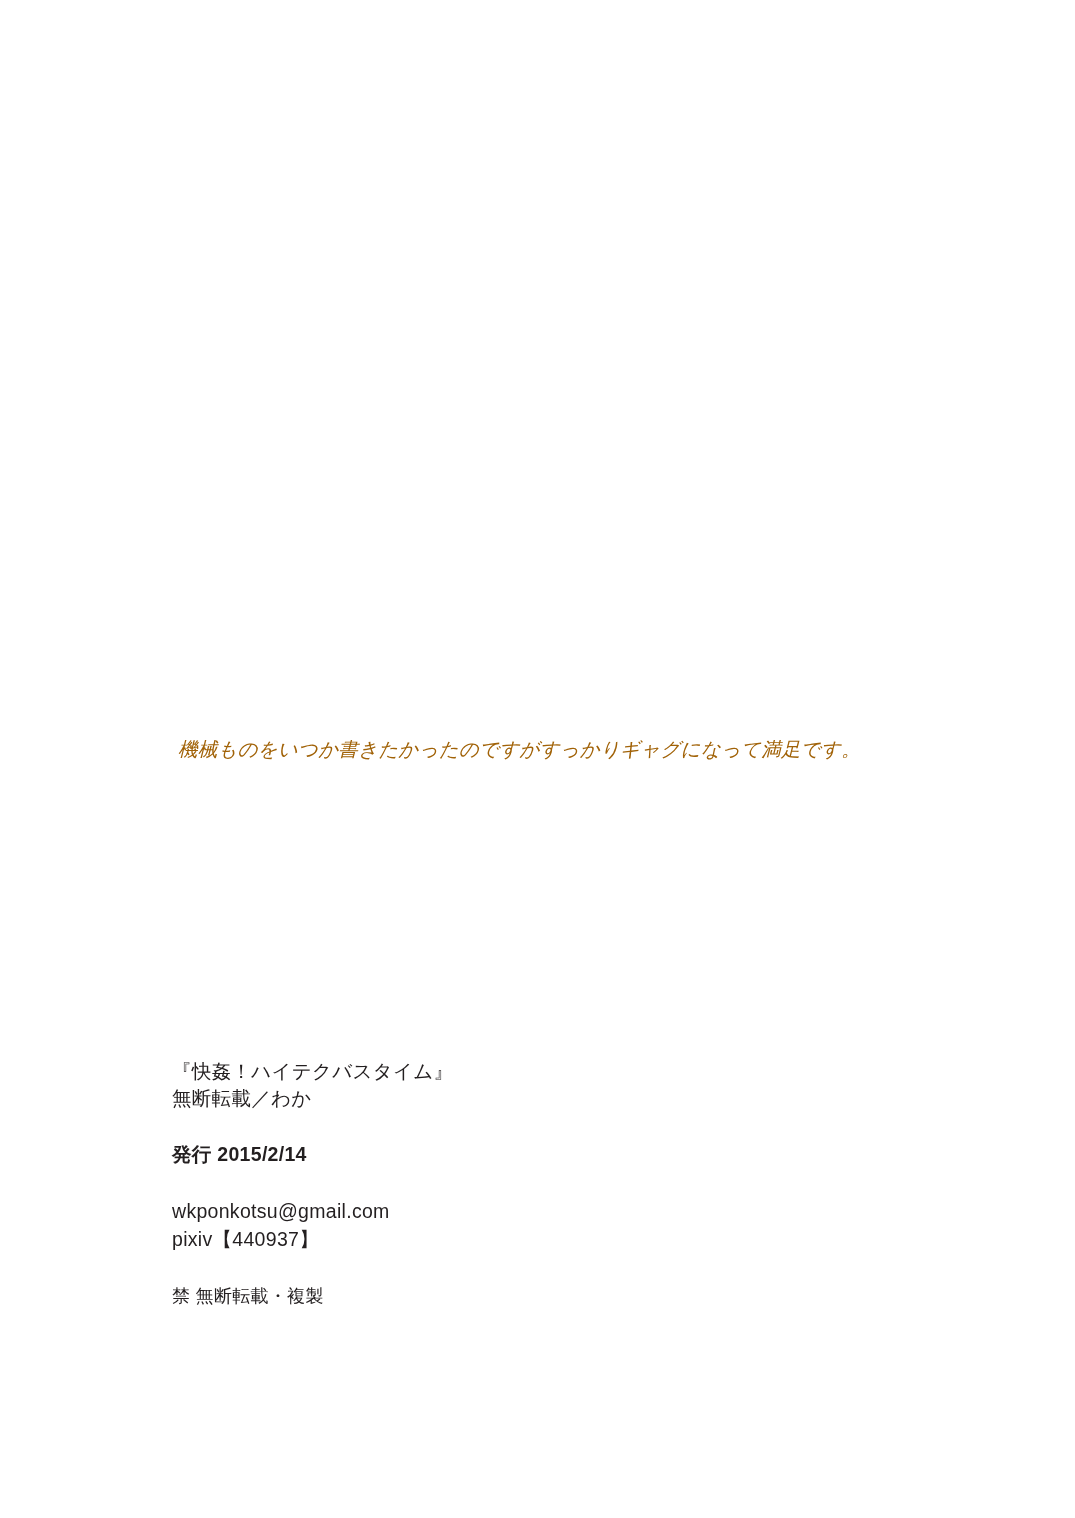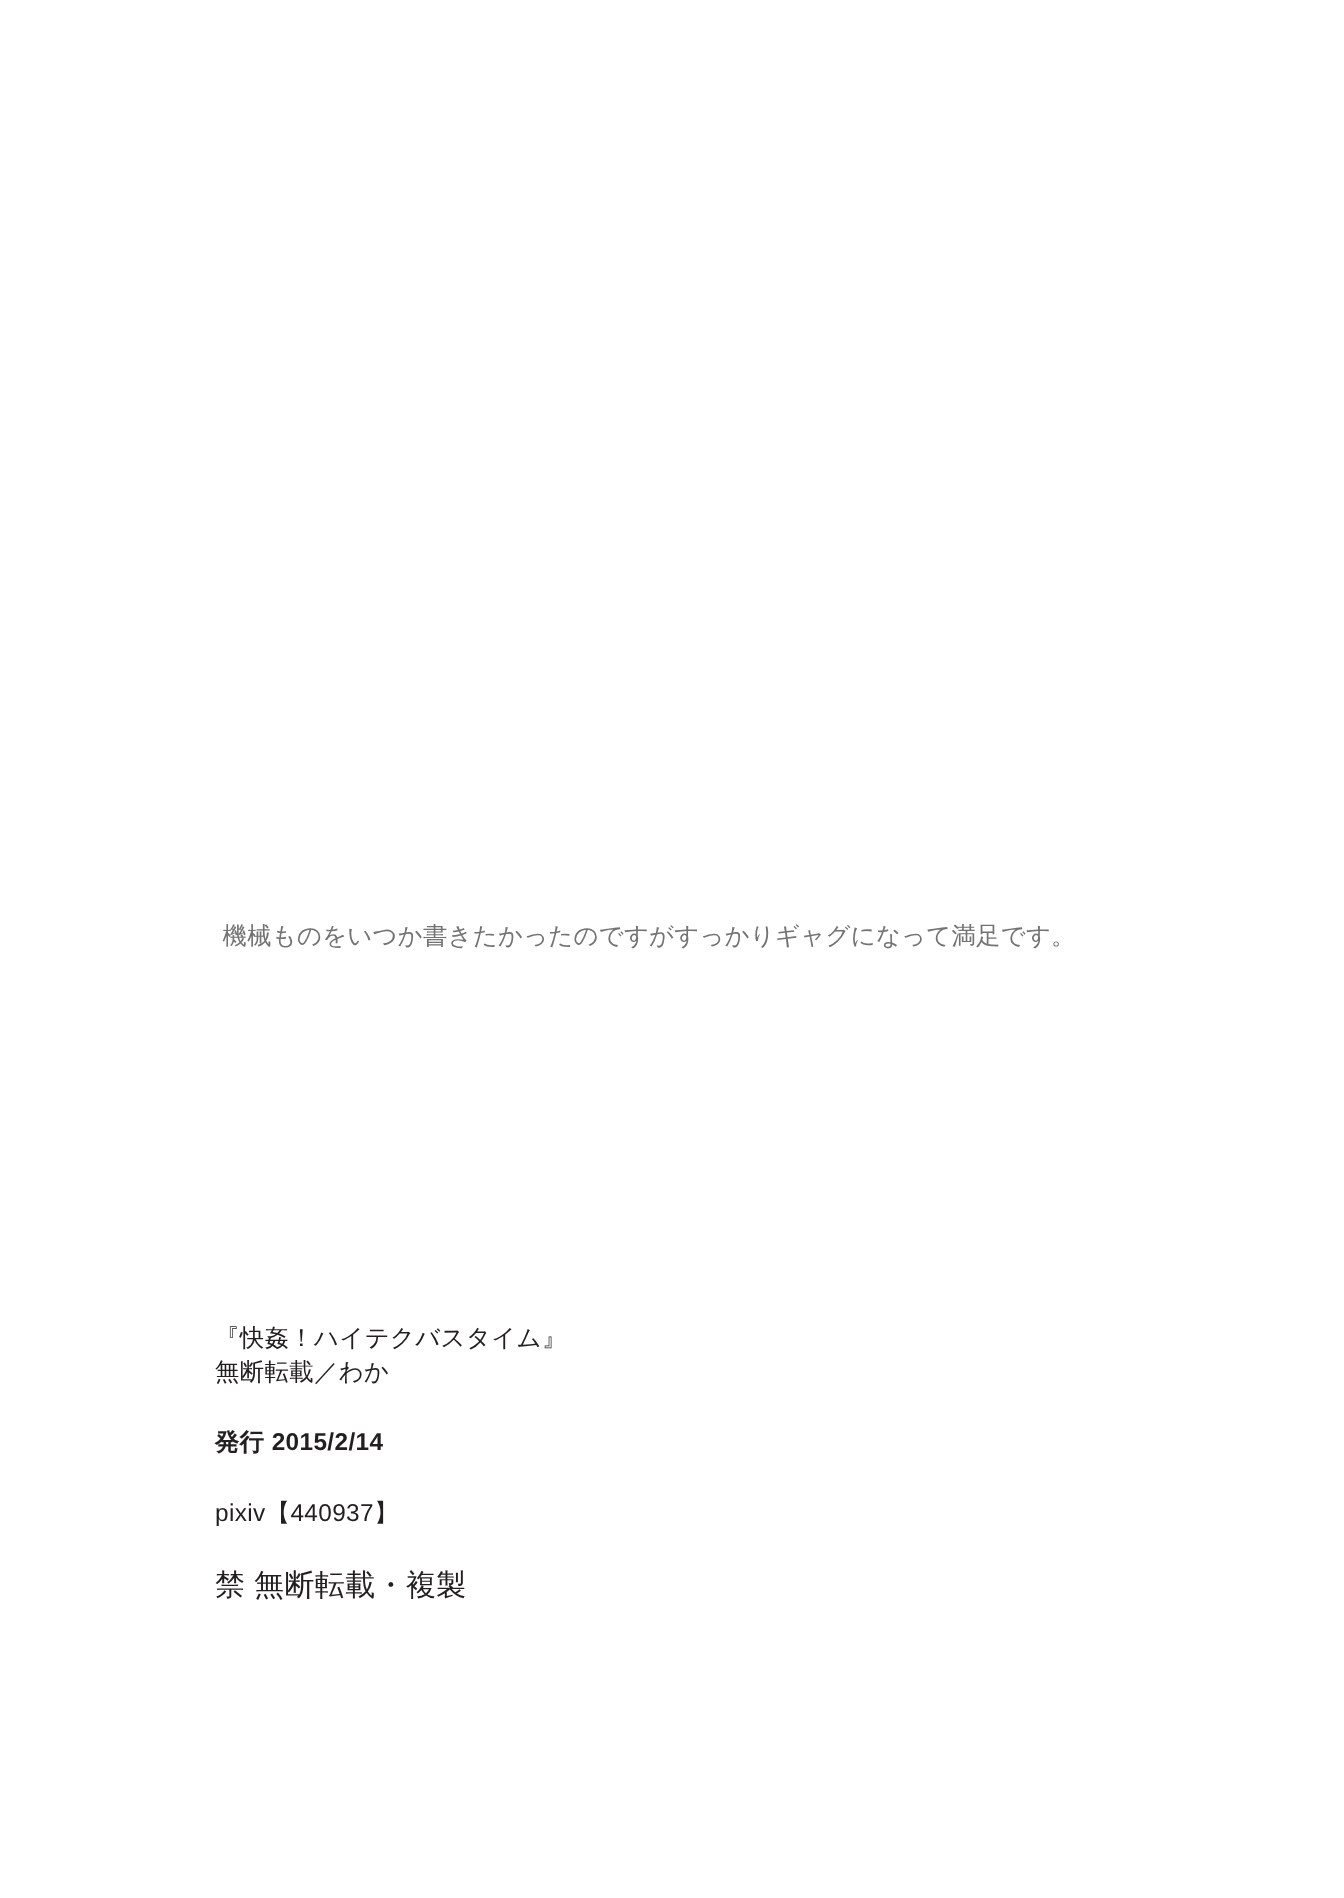--- a/index.html
+++ b/index.html
@@ -20,21 +20,22 @@
     position: absolute;
     left: 178px;
     top: 735px;
     width: 800px;
   }
   .afterword .line {
     font-size: 19.5px;
     line-height: 29px;
     letter-spacing: 0.2px;
     white-space: nowrap;
-    color: #737373;
+    color: #a16207;
+    font-style: italic;
   }
   .colophon {
     position: absolute;
     left: 172px;
     top: 1058px;
     width: 600px;
   }
   .colophon .title {
     font-size: 19.5px;
     line-height: 27px;
@@ -59,38 +60,39 @@
     margin-top: 29px;
   }
   .colophon .contact div {
     font-size: 19.5px;
     line-height: 28px;
     letter-spacing: 0.3px;
     white-space: nowrap;
   }
   .colophon .notice {
     margin-top: 30px;
-    font-size: 24px;
+    font-size: 18px;
     line-height: 27px;
     letter-spacing: 0.3px;
     white-space: nowrap;
   }
 </style>
 </head>
 <body>
 
 <div class="page">
 
   <div class="afterword">
     <div class="line">機械ものをいつか書きたかったのですがすっかりギャグになって満足です。</div>
   </div>
 
   <div class="colophon">
     <div class="title">『快姦！ハイテクバスタイム』</div>
     <div class="circle">無断転載／わか</div>
     <div class="pubdate">発行  2015/2/14</div>
     <div class="contact">
+      <div>wkponkotsu@gmail.com</div>
       <div>pixiv【440937】</div>
     </div>
     <div class="notice">禁  無断転載・複製</div>
   </div>
 
 </div>
 
 </body></html>

